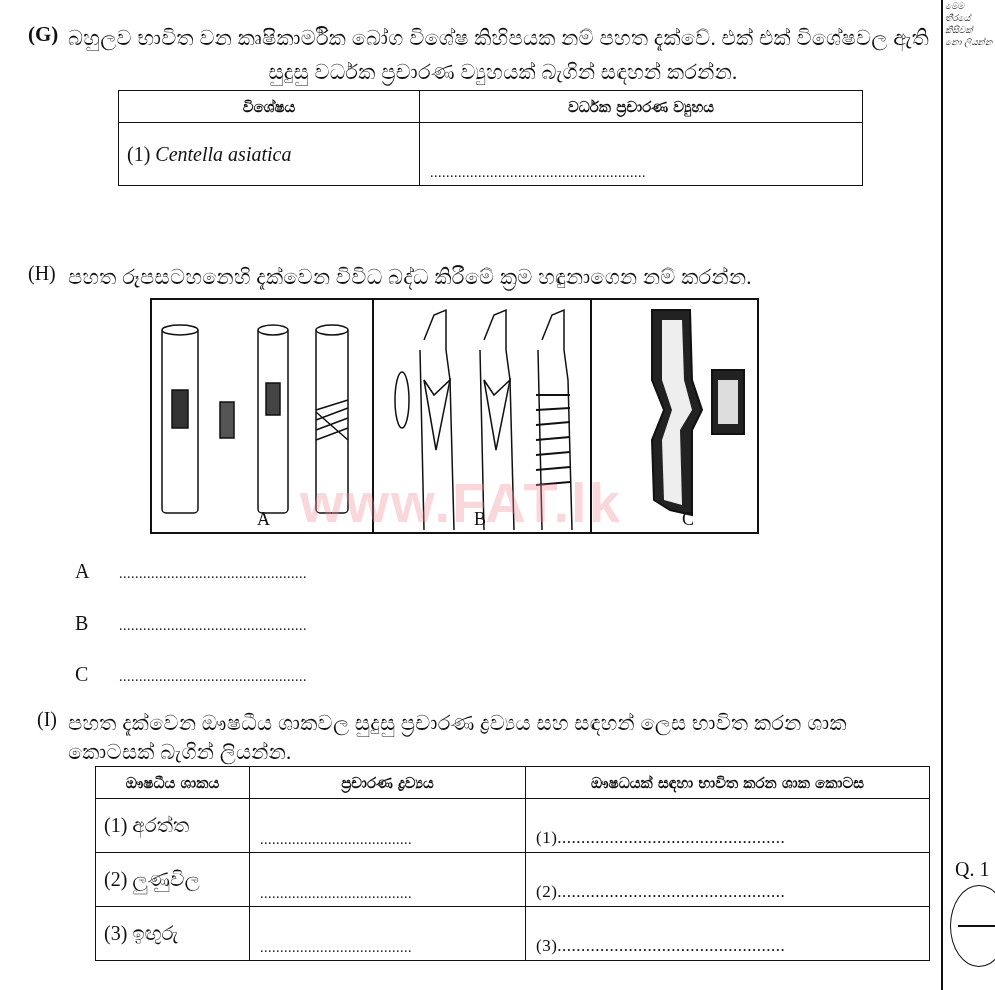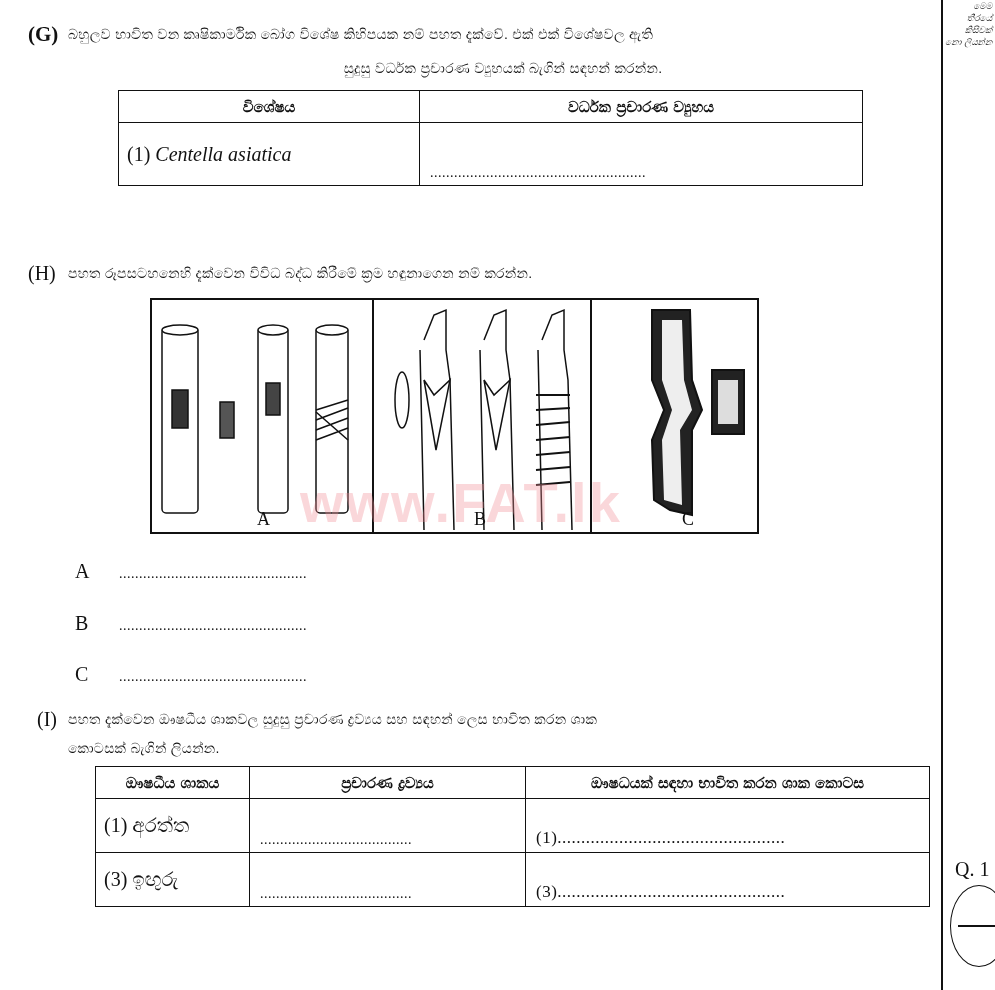--- a/index.html
+++ b/index.html
@@ -1,27 +1,27 @@
 <!DOCTYPE html>
 <html><head>
   <meta charset="utf-8">
   <style>
     html, body { margin: 0; padding: 0; background: #ffffff; }
     body {
       width: 995px; height: 990px; position: relative; overflow: hidden;
       font-family: "Liberation Serif", "DejaVu Serif", serif; color: #111;
     }
     .abs { position: absolute; }
-    .qtext { font-family: Liberation Sans, sans-serif; font-size: 14px; letter-spacing: 0.3px; }
+    .qtext { font-family: Liberation Serif, serif; font-size: 21px; letter-spacing: 0.3px; }
     .qlabel { font-family: "Liberation Serif", serif; font-size: 21px; font-weight: bold; }
     .qlabel-reg { font-family: "Liberation Serif", serif; font-size: 20px; }
 
     
     .margin-line { position: absolute; left: 941px; top: 0; width: 2px; height: 990px; background: #111; }
-    .margin-note { position: absolute; left: 945px; top: 0px; font-family: "DejaVu Sans", sans-serif; font-size: 9px; line-height: 12px; font-style: italic; color: #222; text-align: right; }
+    .margin-note { position: absolute; left: 945px; top: 0px; font-family: "DejaVu Sans", sans-serif; font-size: 9px; line-height: 12px; font-style: italic; color: #222; }
     .q-score-label { position: absolute; left: 955px; top: 858px; font-family: "Liberation Serif", serif; font-size: 20px; }
     .score-oval { position: absolute; left: 950px; top: 885px; width: 56px; height: 80px; border: 1.5px solid #111; border-radius: 50%; }
     .score-line { position: absolute; left: 958px; top: 925px; width: 40px; height: 2px; background: #111; }
     .score-total { position: absolute; left: 996px; top: 926px; font-family: "Liberation Serif", serif; font-size: 19px; }
 
     table.grid { border-collapse: collapse; position: absolute; }
     table.grid td, table.grid th { border: 1.6px solid #111; padding: 0; vertical-align: middle; }
     table.grid th { font-family: "DejaVu Sans", sans-serif; font-size: 15px; font-weight: bold; text-align: center; }
     .species { font-family: "Liberation Serif", serif; font-size: 20px; padding-left: 8px !important; }
     .species i { font-style: italic; }
@@ -155,20 +155,29 @@
   <tr style="height:54px;">
     <td class="species">(1) අරත්ත</td>
     <td class="cell-ans">
           <span class="dots">......................................</span>
         </td>
     <td class="cell-ans">
           <span class="dots" style="font-size:17px;">(1)................................................</span>
         </td>
   </tr>
   <tr style="height:54px;">
+    <td class="species">(2) ලුණුවිල</td>
+    <td class="cell-ans">
+          <span class="dots">......................................</span>
+        </td>
+    <td class="cell-ans">
+          <span class="dots" style="font-size:17px;">(2)................................................</span>
+        </td>
+  </tr>
+  <tr style="height:54px;">
     <td class="species">(3) ඉඟුරු</td>
     <td class="cell-ans">
           <span class="dots">......................................</span>
         </td>
     <td class="cell-ans">
           <span class="dots" style="font-size:17px;">(3)................................................</span>
         </td>
   </tr>
 </tbody>
   </table>

